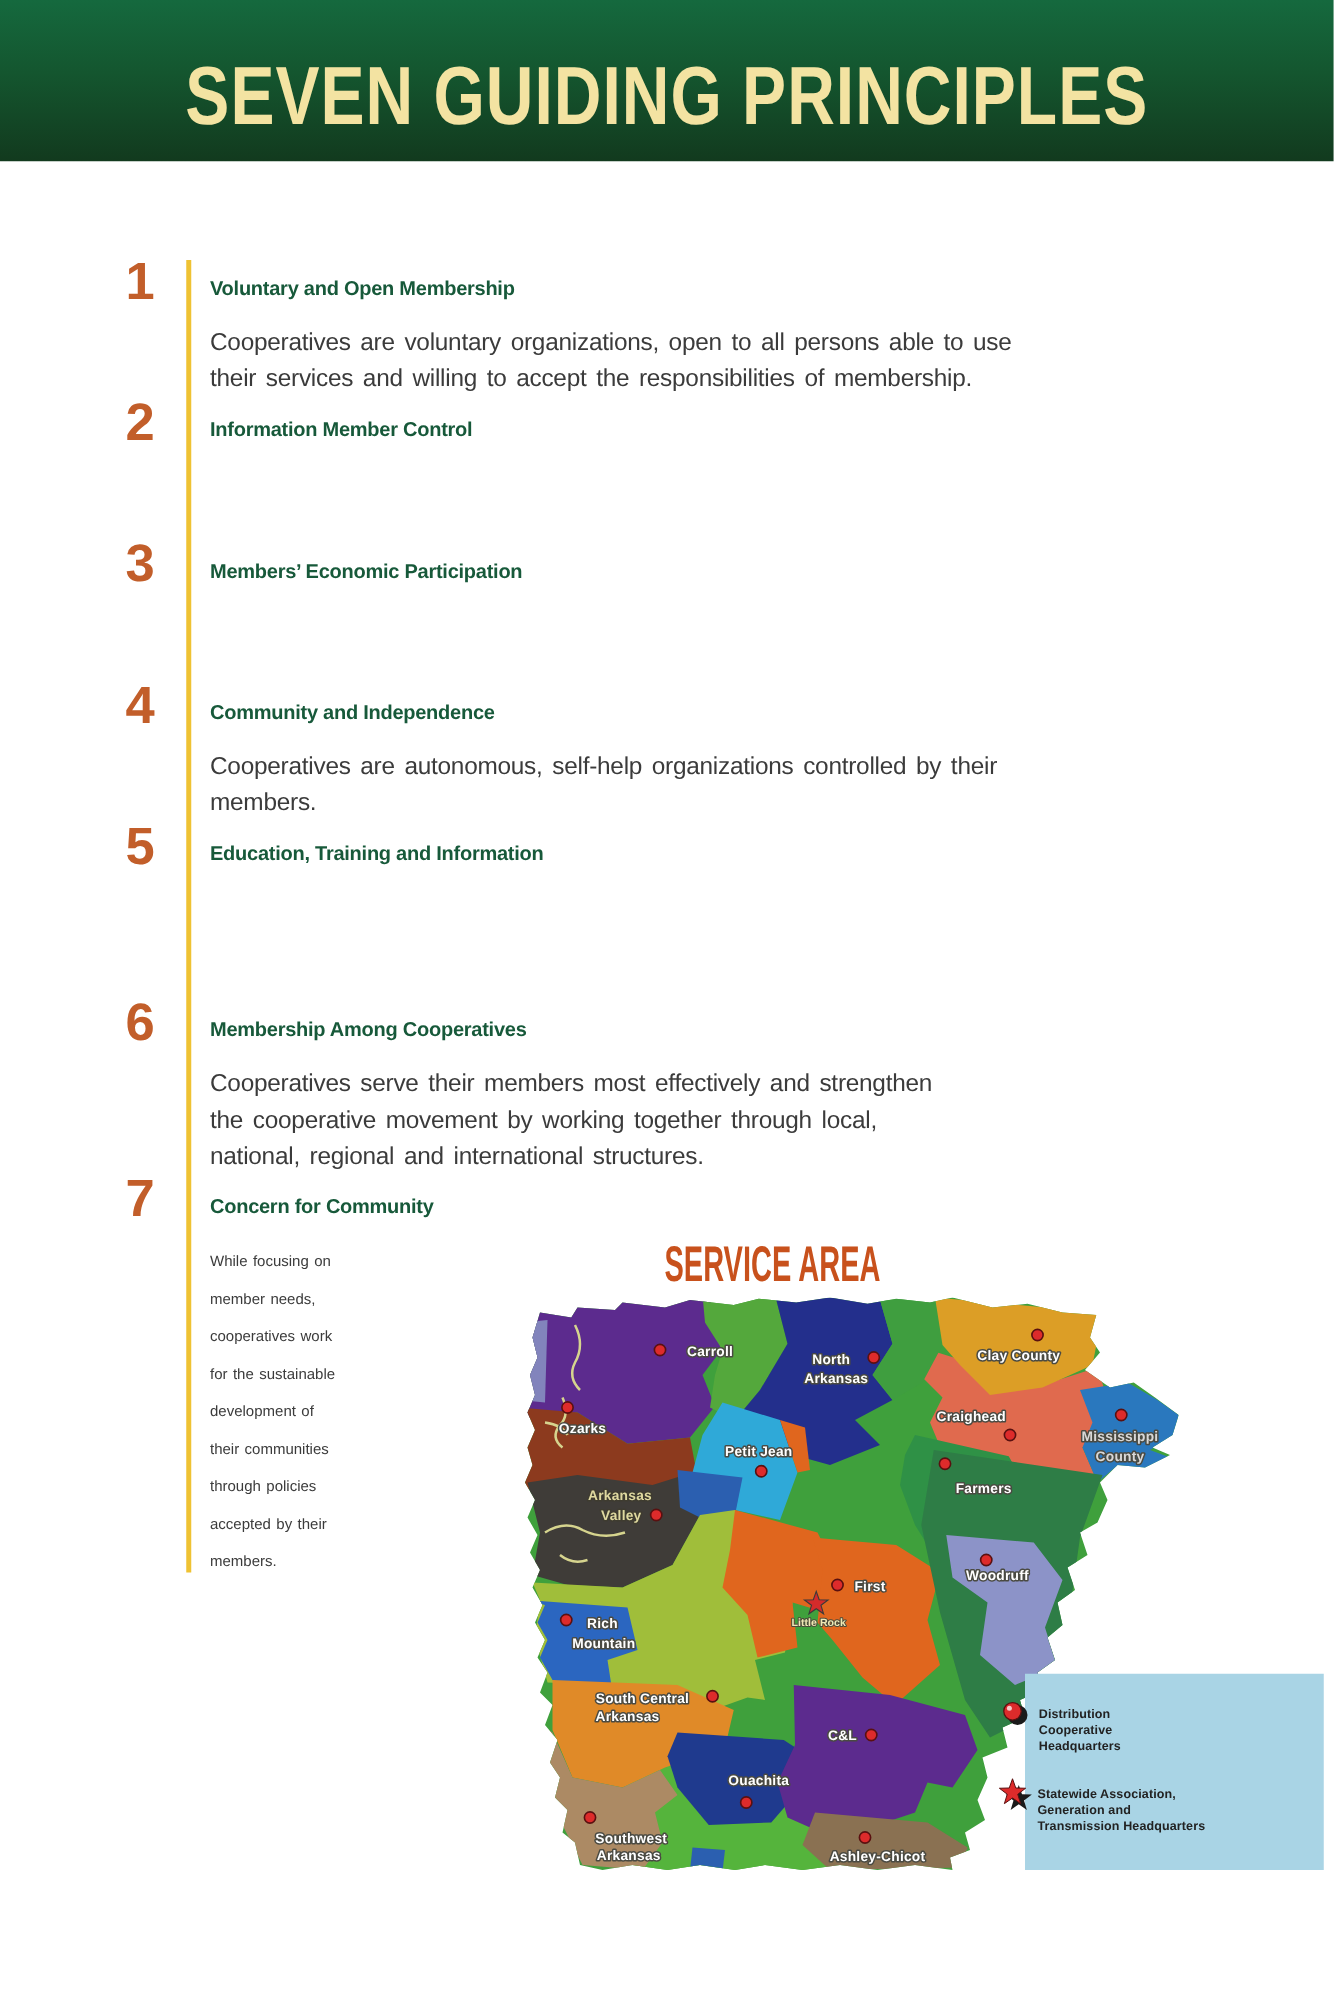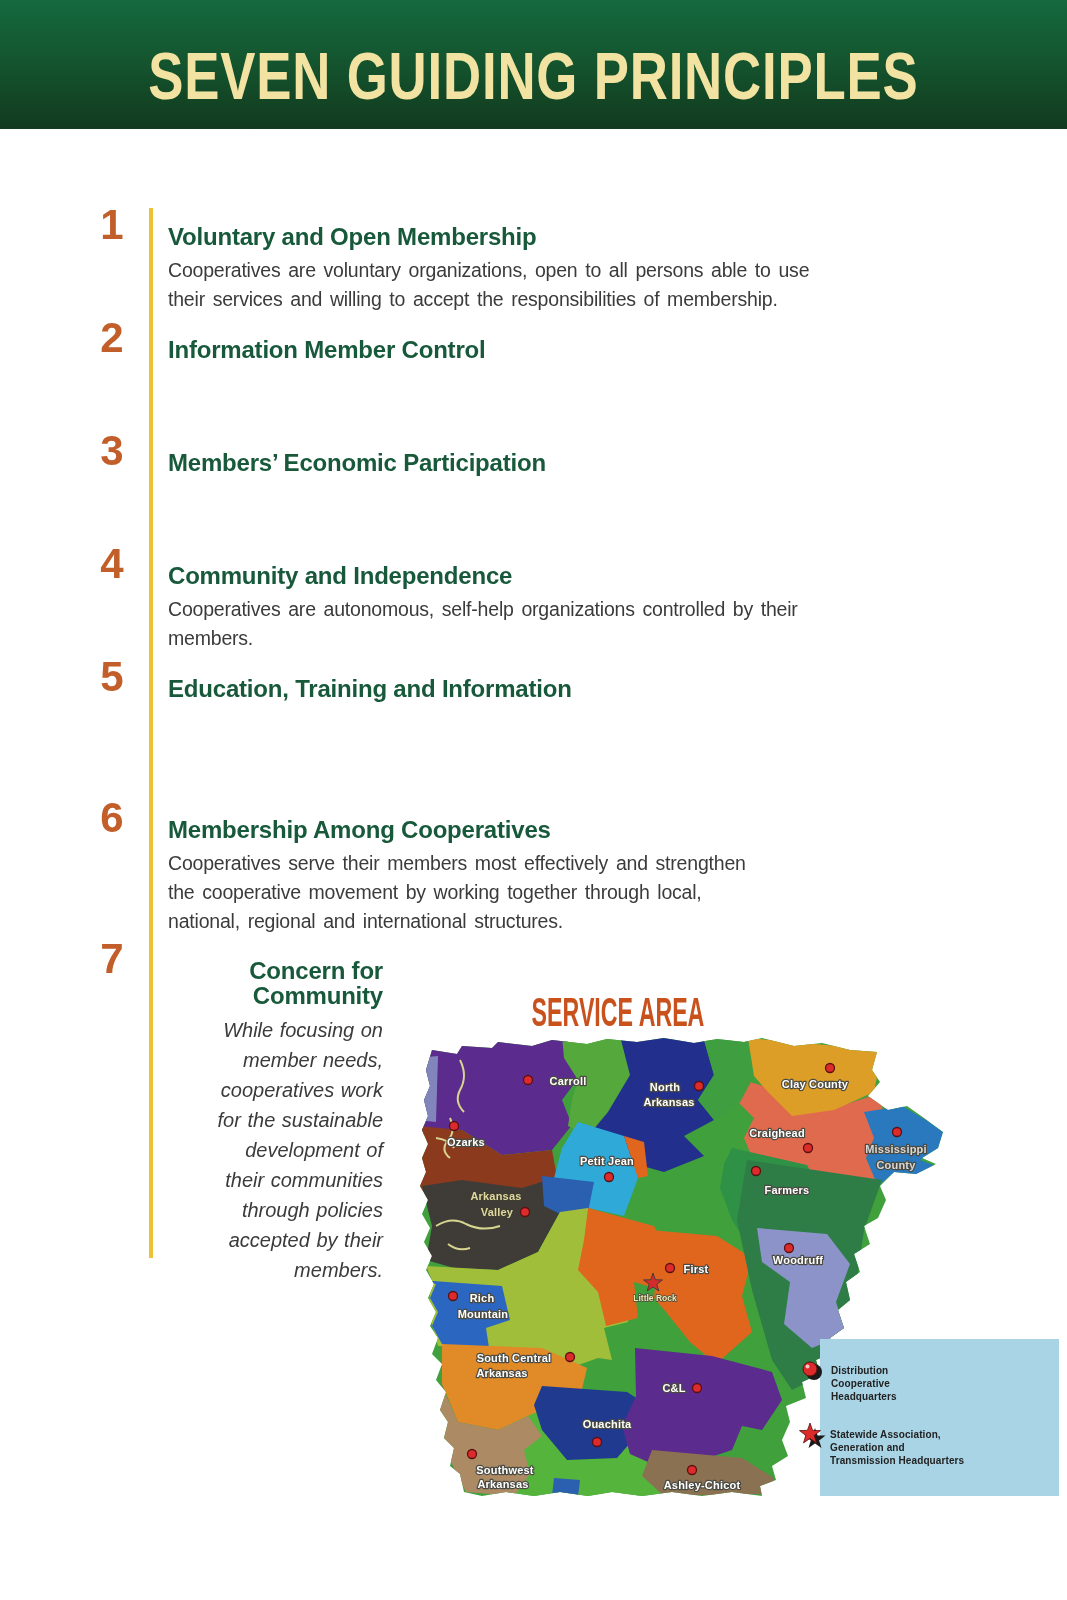--- a/index.html
+++ b/index.html
@@ -18,29 +18,29 @@
     letter-spacing:1px;white-space:nowrap;
   }
   .vline{position:absolute;left:149px;top:208px;width:4px;height:1050px;background:#EFC233;}
   .principle{position:absolute;left:0;width:1067px;height:0;overflow:visible;}
   .pnum{
     position:absolute;left:88px;top:-6px;width:48px;text-align:center;
     font-weight:bold;font-size:42px;line-height:1;color:#C25E2A;
   }
   .pcontent{position:absolute;left:168px;top:14px;width:840px;}
   .ptitle{
-    font-size:24px;font-weight:bold;color:#17593A;letter-spacing:-0.2px;
+    font-size:16px;font-weight:bold;color:#17593A;letter-spacing:-0.2px;
     line-height:1.05;margin:0;
   }
   .pbody{
-    font-size:19.5px;color:#3B3B3B;line-height:29px;margin-top:7px;
+    font-size:19.5px;color:#3B3B3B;line-height:29px;margin-top:19px;
     letter-spacing:-0.2px;word-spacing:2.5px;white-space:pre-line;
   }
-  .p7 .pcontent{width:215px;text-align:right;}
-  .p7 .pbody{font-size:20px;line-height:30px;word-spacing:1px;letter-spacing:0;font-style:italic;}
+  .p7 .pcontent{width:215px;}
+  .p7 .pbody{font-size:12px;line-height:30px;word-spacing:1px;letter-spacing:0;}
   .service-area{
     position:absolute;left:468px;top:992px;width:300px;text-align:center;
     font-size:40px;font-weight:bold;color:#C8511C;line-height:1;
     transform:scaleX(0.58);transform-origin:center top;white-space:nowrap;
   }
   .map-wrap{position:absolute;left:402px;top:1030px;width:665px;height:470px;}
   svg text{font-family:"Liberation Sans",sans-serif;}
   .maplabel{
     font-size:11px;font-weight:bold;fill:#ffffff;stroke:#4a4a42;stroke-width:2.4px;
     paint-order:stroke;stroke-linejoin:round;text-anchor:middle;letter-spacing:0.2px;

